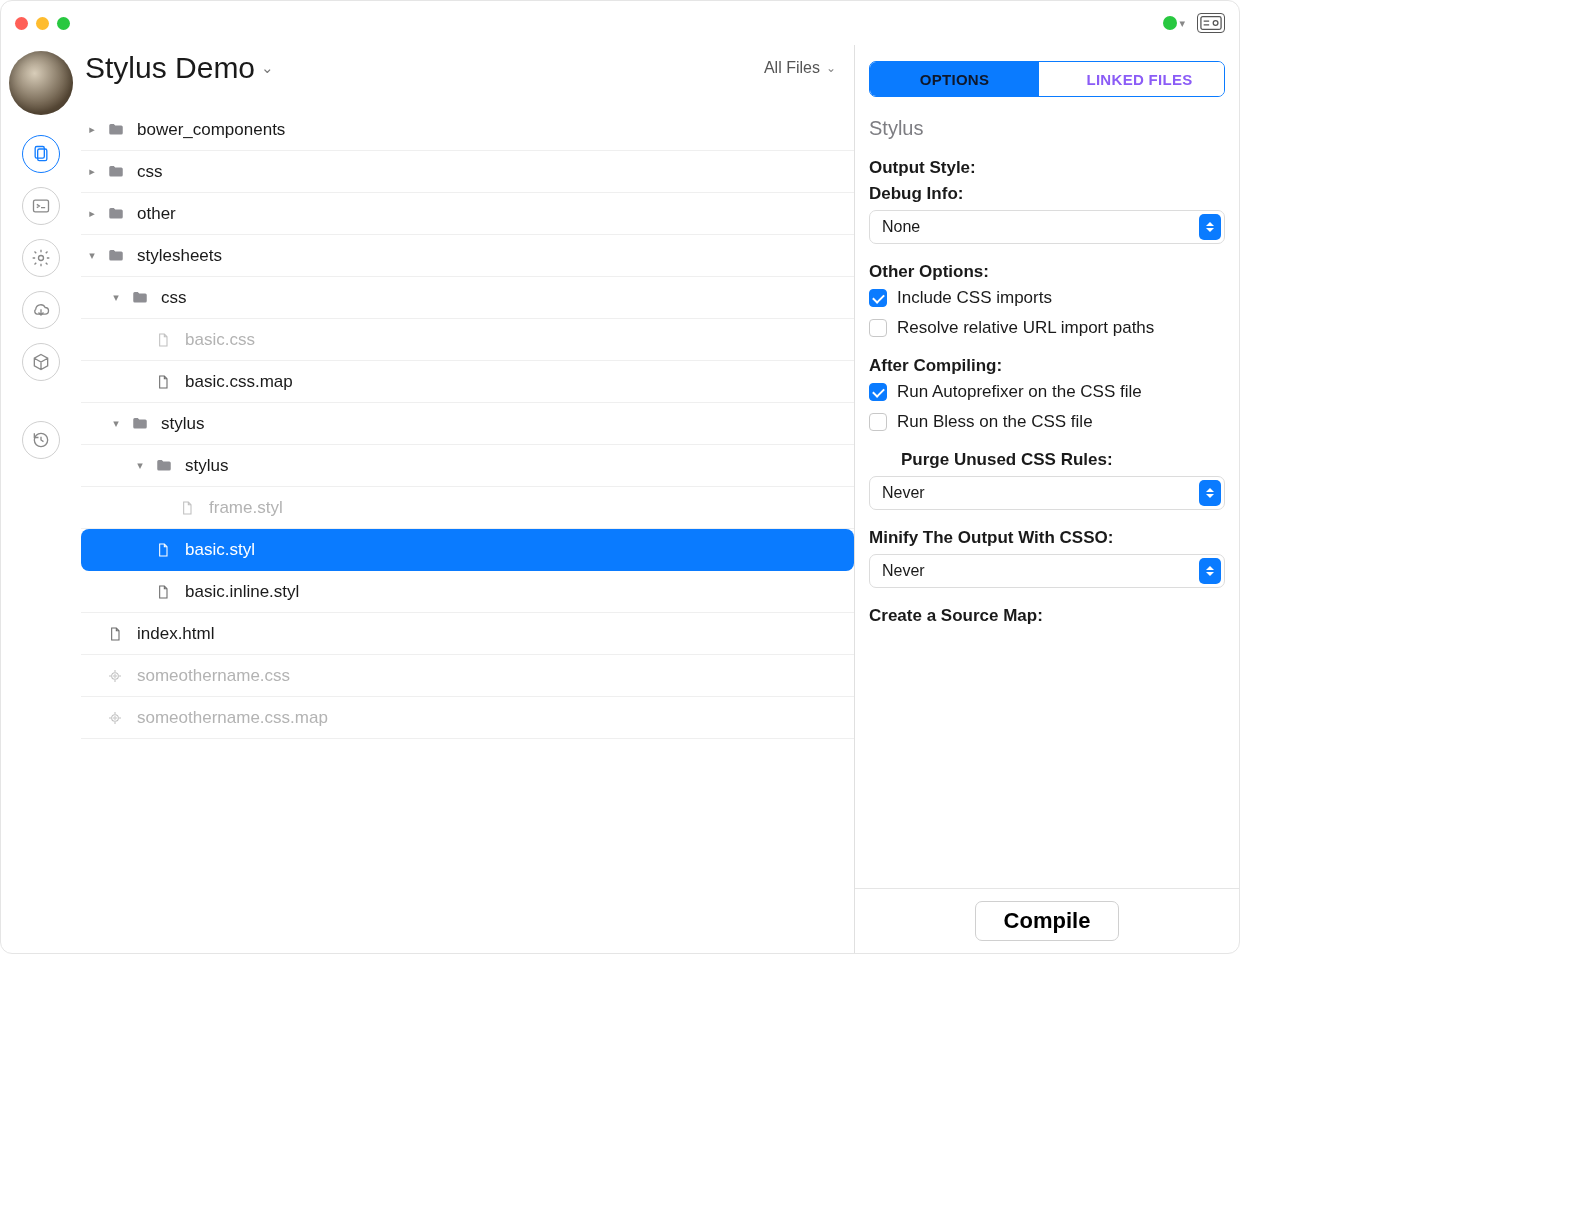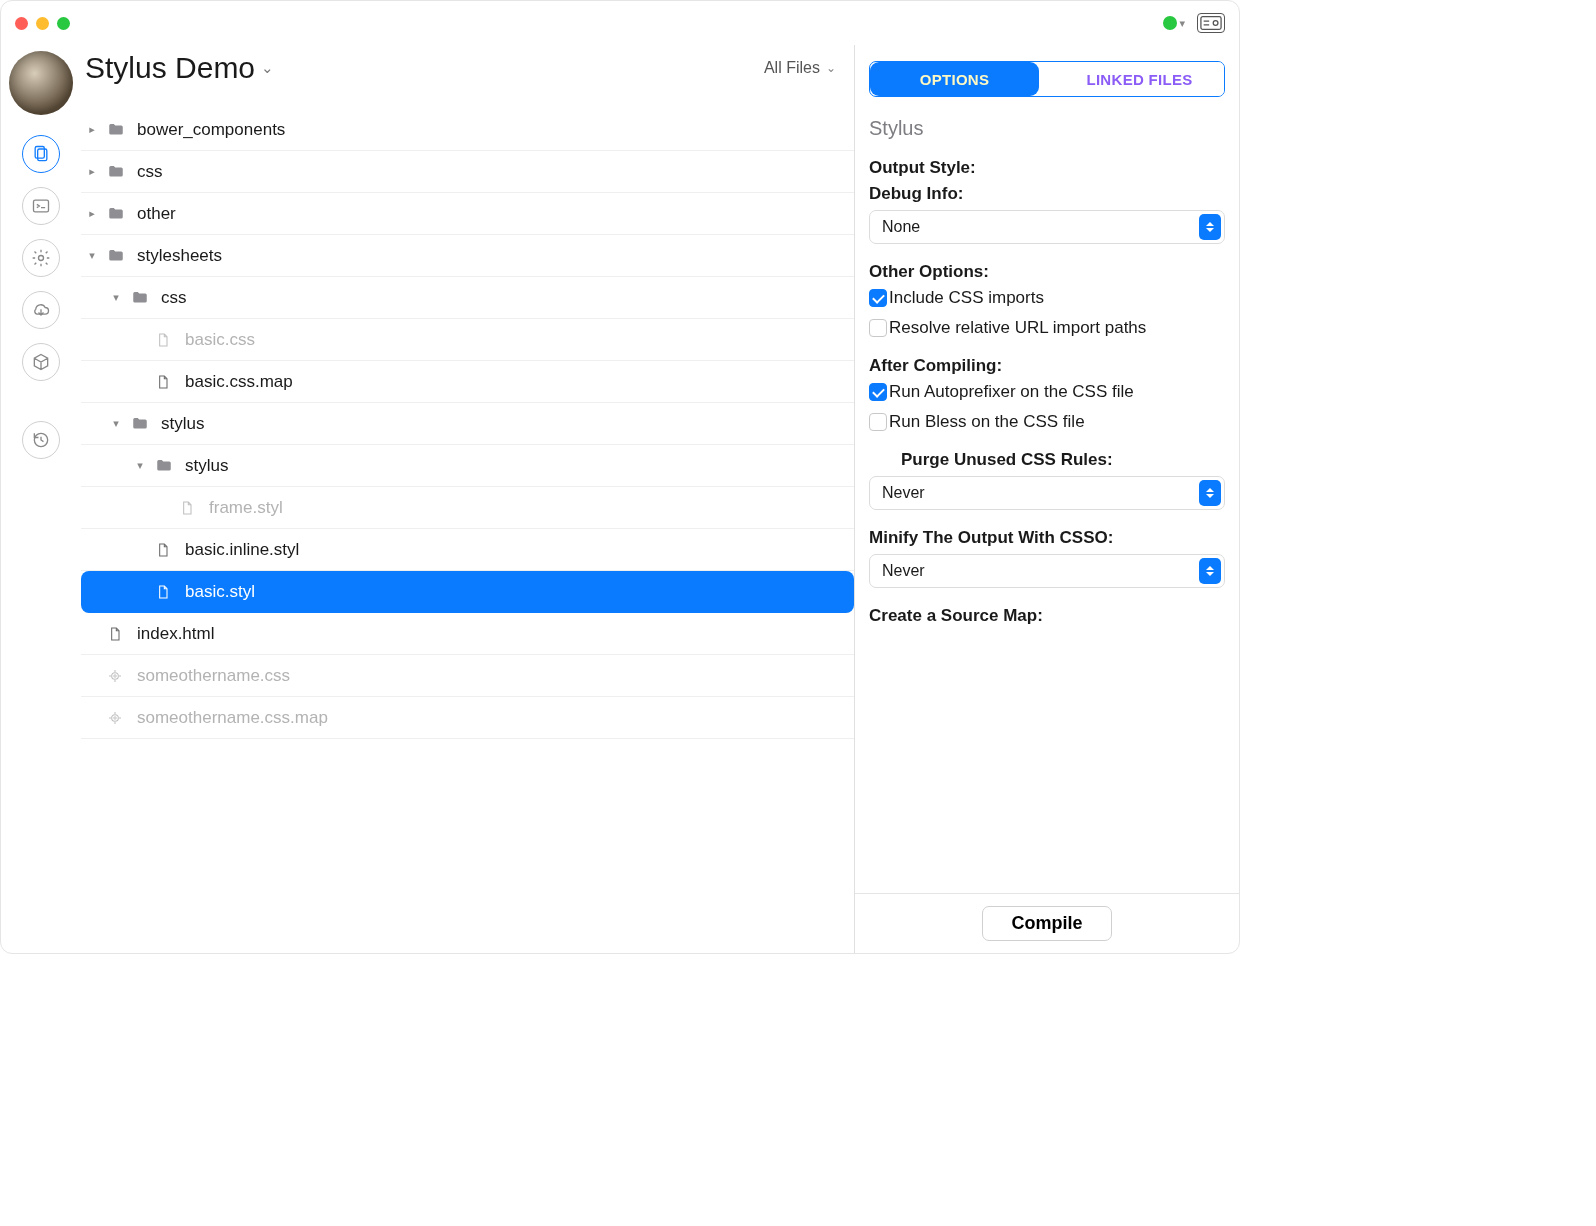--- a/index.html
+++ b/index.html
@@ -124,21 +124,21 @@
     border: 1px solid #0a7bff;
     border-radius: 7px;
     overflow: hidden;
     height: 36px;
   }
   .tab {
     flex:1; display:flex; align-items:center; justify-content:center;
     font-size: 15px; font-weight: 700; letter-spacing: .3px;
     cursor:pointer;
   }
-  .tab.active { background:#0a7bff; color:#fef9c3;border-radius:9px; }
+  .tab.active { background:#0a7bff; color:#0f172a; }
   .tab:not(.active) { color:#8b5cf6; background:#fff;margin-left:16px; }
 
   .panel-body {
     flex:1;
     overflow-y: auto;
     padding: 14px;
   }
   .lang-tag { color:#7d7d82; font-size: 20px; margin: 6px 0 18px 0; }
   .section-label { font-weight: 700; font-size: 17px; margin-bottom: 6px; margin-top: 2px;}
   .select {
@@ -154,21 +154,21 @@
     width: 22px; background:#0a7bff; border-radius:5px;
     display:flex; flex-direction:column; align-items:center; justify-content:center;
   }
   .select .knob::before, .select .knob::after {
     content:""; width:0; height:0; border-left:4px solid transparent; border-right:4px solid transparent;
   }
   .select .knob::before { border-bottom:4px solid #fff; margin-bottom:2px;}
   .select .knob::after  { border-top:4px solid #fff; }
 
   .check-row {
-    display:flex; align-items:center; gap:2px;
+    display:flex; align-items:center; gap:10px;
     margin: 6px 0 10px 0;
     font-size: 17px;
     cursor:pointer;
   }
   .cbox {
     width:18px; height:18px; border-radius:4px; border:1px solid #c8c8c8;
     display:flex; align-items:center; justify-content:center;
     flex-shrink:0;
   }
   .cbox.checked { background:#0a7bff; border-color:#0a7bff; }
@@ -178,21 +178,21 @@
   }
 
   .panel-footer {
     border-top: 1px solid #e5e5e5;
     padding: 12px;
     display:flex; justify-content:center;
   }
   .compile-btn {
     border:1px solid #d0d0d0; border-radius:7px;
     background:#fff; padding: 6px 28px;
-    font-size: 18px; font-weight: 600;
+    font-size: 22px; font-weight: 600;
     cursor:pointer;
   }
 </style>
 </head>
 <body>
 
 <div class="title-bar">
   <div class="traffic-lights">
     <div class="tl red"></div>
     <div class="tl yellow"></div>
@@ -356,39 +356,39 @@
           <div class="tree-row dim">
             <span class="disc" style="margin-left: 72px;"></span>
             <span class="file-icon">
               <svg viewBox="0 0 24 24" width="16" height="16">
                 <path d="M7 3h7l4 4v14H7z" fill="none" stroke-width="1.6"></path>
                 <path d="M14 3v4h4" fill="none" stroke-width="1.6"></path>
               </svg>
             </span>
             <span class="label">frame.styl</span>
           </div>
-          <div class="tree-row">
-            <span class="disc" style="margin-left: 48px;"></span>
-            <span class="file-icon">
-              <svg viewBox="0 0 24 24" width="16" height="16">
-                <path d="M7 3h7l4 4v14H7z" fill="none" stroke-width="1.6"></path>
-                <path d="M14 3v4h4" fill="none" stroke-width="1.6"></path>
-              </svg>
-            </span>
-            <span class="label">basic.inline.styl</span>
-          </div>
           <div class="tree-row selected">
             <span class="disc" style="margin-left: 48px;"></span>
             <span class="file-icon">
               <svg viewBox="0 0 24 24" width="16" height="16">
                 <path d="M7 3h7l4 4v14H7z" fill="none" stroke-width="1.6"></path>
                 <path d="M14 3v4h4" fill="none" stroke-width="1.6"></path>
               </svg>
             </span>
             <span class="label">basic.styl</span>
+          </div>
+          <div class="tree-row">
+            <span class="disc" style="margin-left: 48px;"></span>
+            <span class="file-icon">
+              <svg viewBox="0 0 24 24" width="16" height="16">
+                <path d="M7 3h7l4 4v14H7z" fill="none" stroke-width="1.6"></path>
+                <path d="M14 3v4h4" fill="none" stroke-width="1.6"></path>
+              </svg>
+            </span>
+            <span class="label">basic.inline.styl</span>
           </div>
           <div class="tree-row">
             <span class="disc" style="margin-left: 0px;"></span>
             <span class="file-icon">
               <svg viewBox="0 0 24 24" width="16" height="16">
                 <path d="M7 3h7l4 4v14H7z" fill="none" stroke-width="1.6"></path>
                 <path d="M14 3v4h4" fill="none" stroke-width="1.6"></path>
               </svg>
             </span>
             <span class="label">index.html</span>

